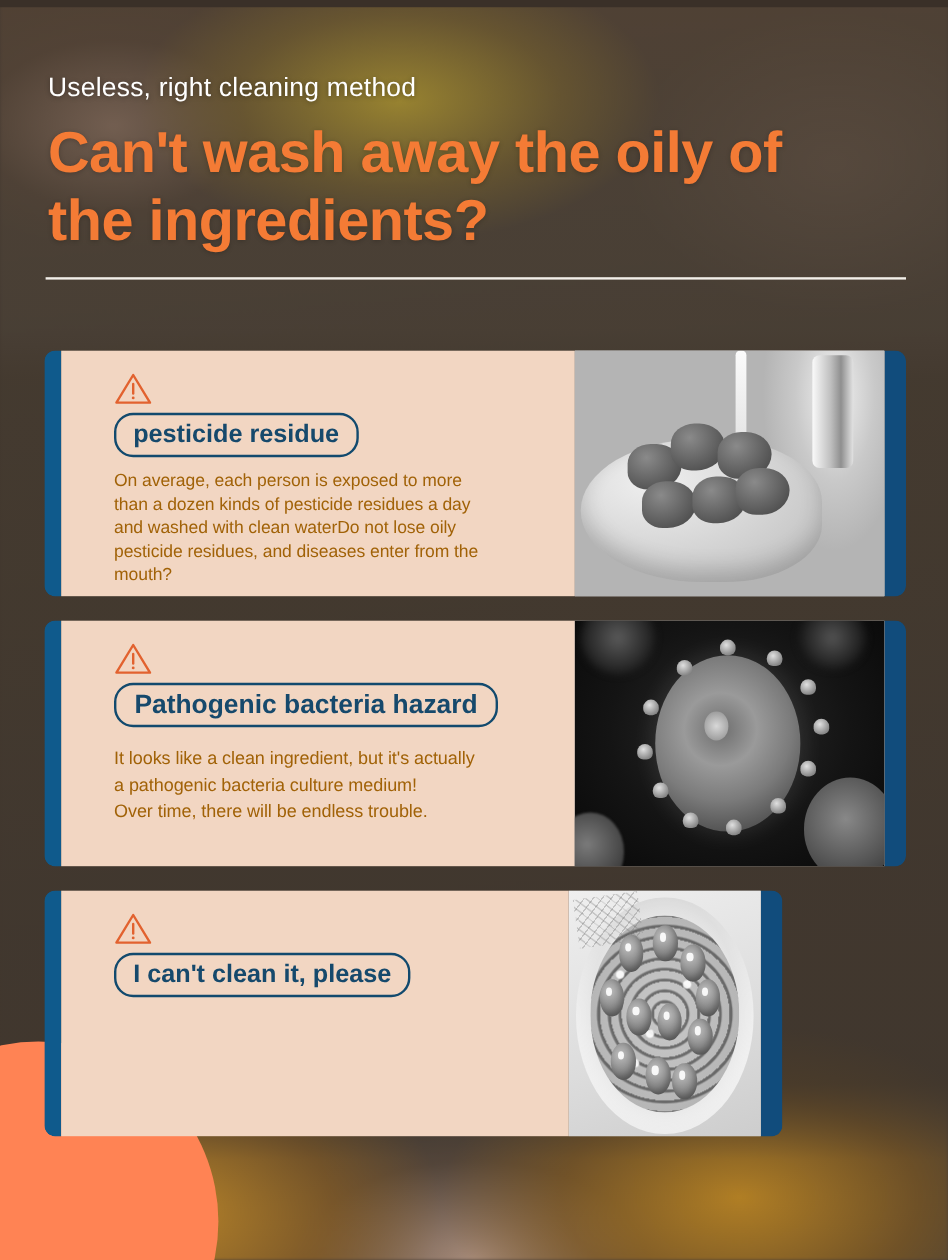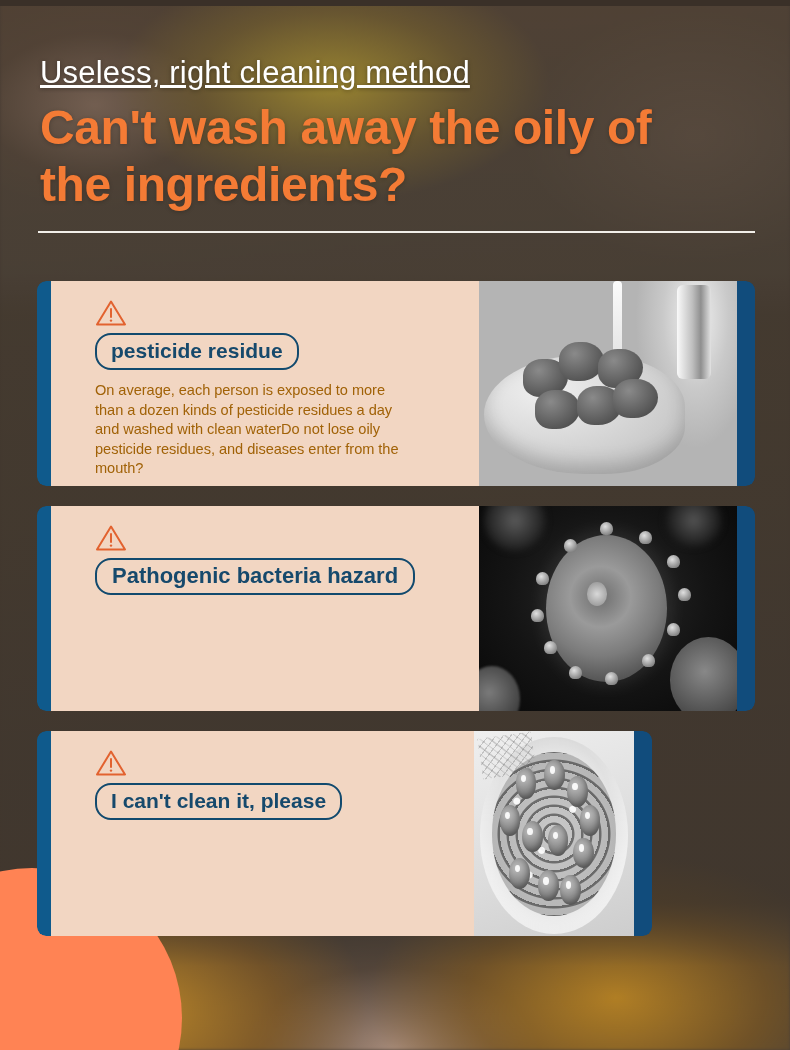--- a/index.html
+++ b/index.html
@@ -54,27 +54,26 @@
   }
 
   
   .header {
     position: absolute;
     left: 40px;
     top: 54px;
     width: 730px;
   }
   .eyebrow {
-    font-size: 31px;
+    font-size: 22px;
     line-height: 38px;
     color: #ffffff;
     font-weight: 400;
     letter-spacing: .2px;
     text-shadow: 0 1px 4px rgba(0,0,0,.35);
-    text-decoration: underline;
   }
   .headline {
     margin-top: 7px;
     font-size: 48px;
     line-height: 57px;
     font-weight: 700;
     color: #f47b35;
     letter-spacing: -.4px;
     text-shadow: 0 1px 4px rgba(0,0,0,.22);
   }
@@ -88,21 +87,21 @@
   }
 
   
   .cards {
     position: absolute;
     left: 0; right: 0;
     top: 281px;
   }
   .card {
     position: relative;
-    margin: 0 auto 20px auto;
+    margin: 11px auto 20px auto;
     height: 205px;
     display: flex;
     border-radius: 9px;
     overflow: hidden;
   }
   .card.c1 { width: 718px; margin-left: 37px; }
   .card.c2 { width: 718px; margin-left: 37px; }
   .card.c3 { width: 615px; margin-left: 37px; }
 
   .rail-left {
@@ -342,20 +341,23 @@
 
     <div class="card c2">
       <div class="rail-left"></div>
       <div class="panel">
         <svg class="warn-icon" viewBox="0 0 32 28">
           <path d="M16 2.5 L30 25.5 L2 25.5 Z" fill="none" stroke="#e2622f" stroke-width="2" stroke-linejoin="round"></path>
           <line x1="16" y1="10" x2="16" y2="18" stroke="#e2622f" stroke-width="2" stroke-linecap="round"></line>
           <circle cx="16" cy="21.6" r="1.2" fill="#e2622f"></circle>
         </svg>
         <div class="badge">Pathogenic bacteria hazard</div>
+        <div class="body-text">It looks like a clean ingredient, but it's actually
+ a pathogenic bacteria culture medium!
+Over time, there will be endless trouble.</div>
       </div>
       <div class="photo">
         <div class="ph-virus">
           <div class="blur1"></div>
           <div class="blur2"></div>
           <div class="core"></div>
           <div class="spike" style="left:47%;top:8%"></div>
           <div class="spike" style="left:62%;top:12%"></div>
           <div class="spike" style="left:73%;top:24%"></div>
           <div class="spike" style="left:77%;top:40%"></div>

